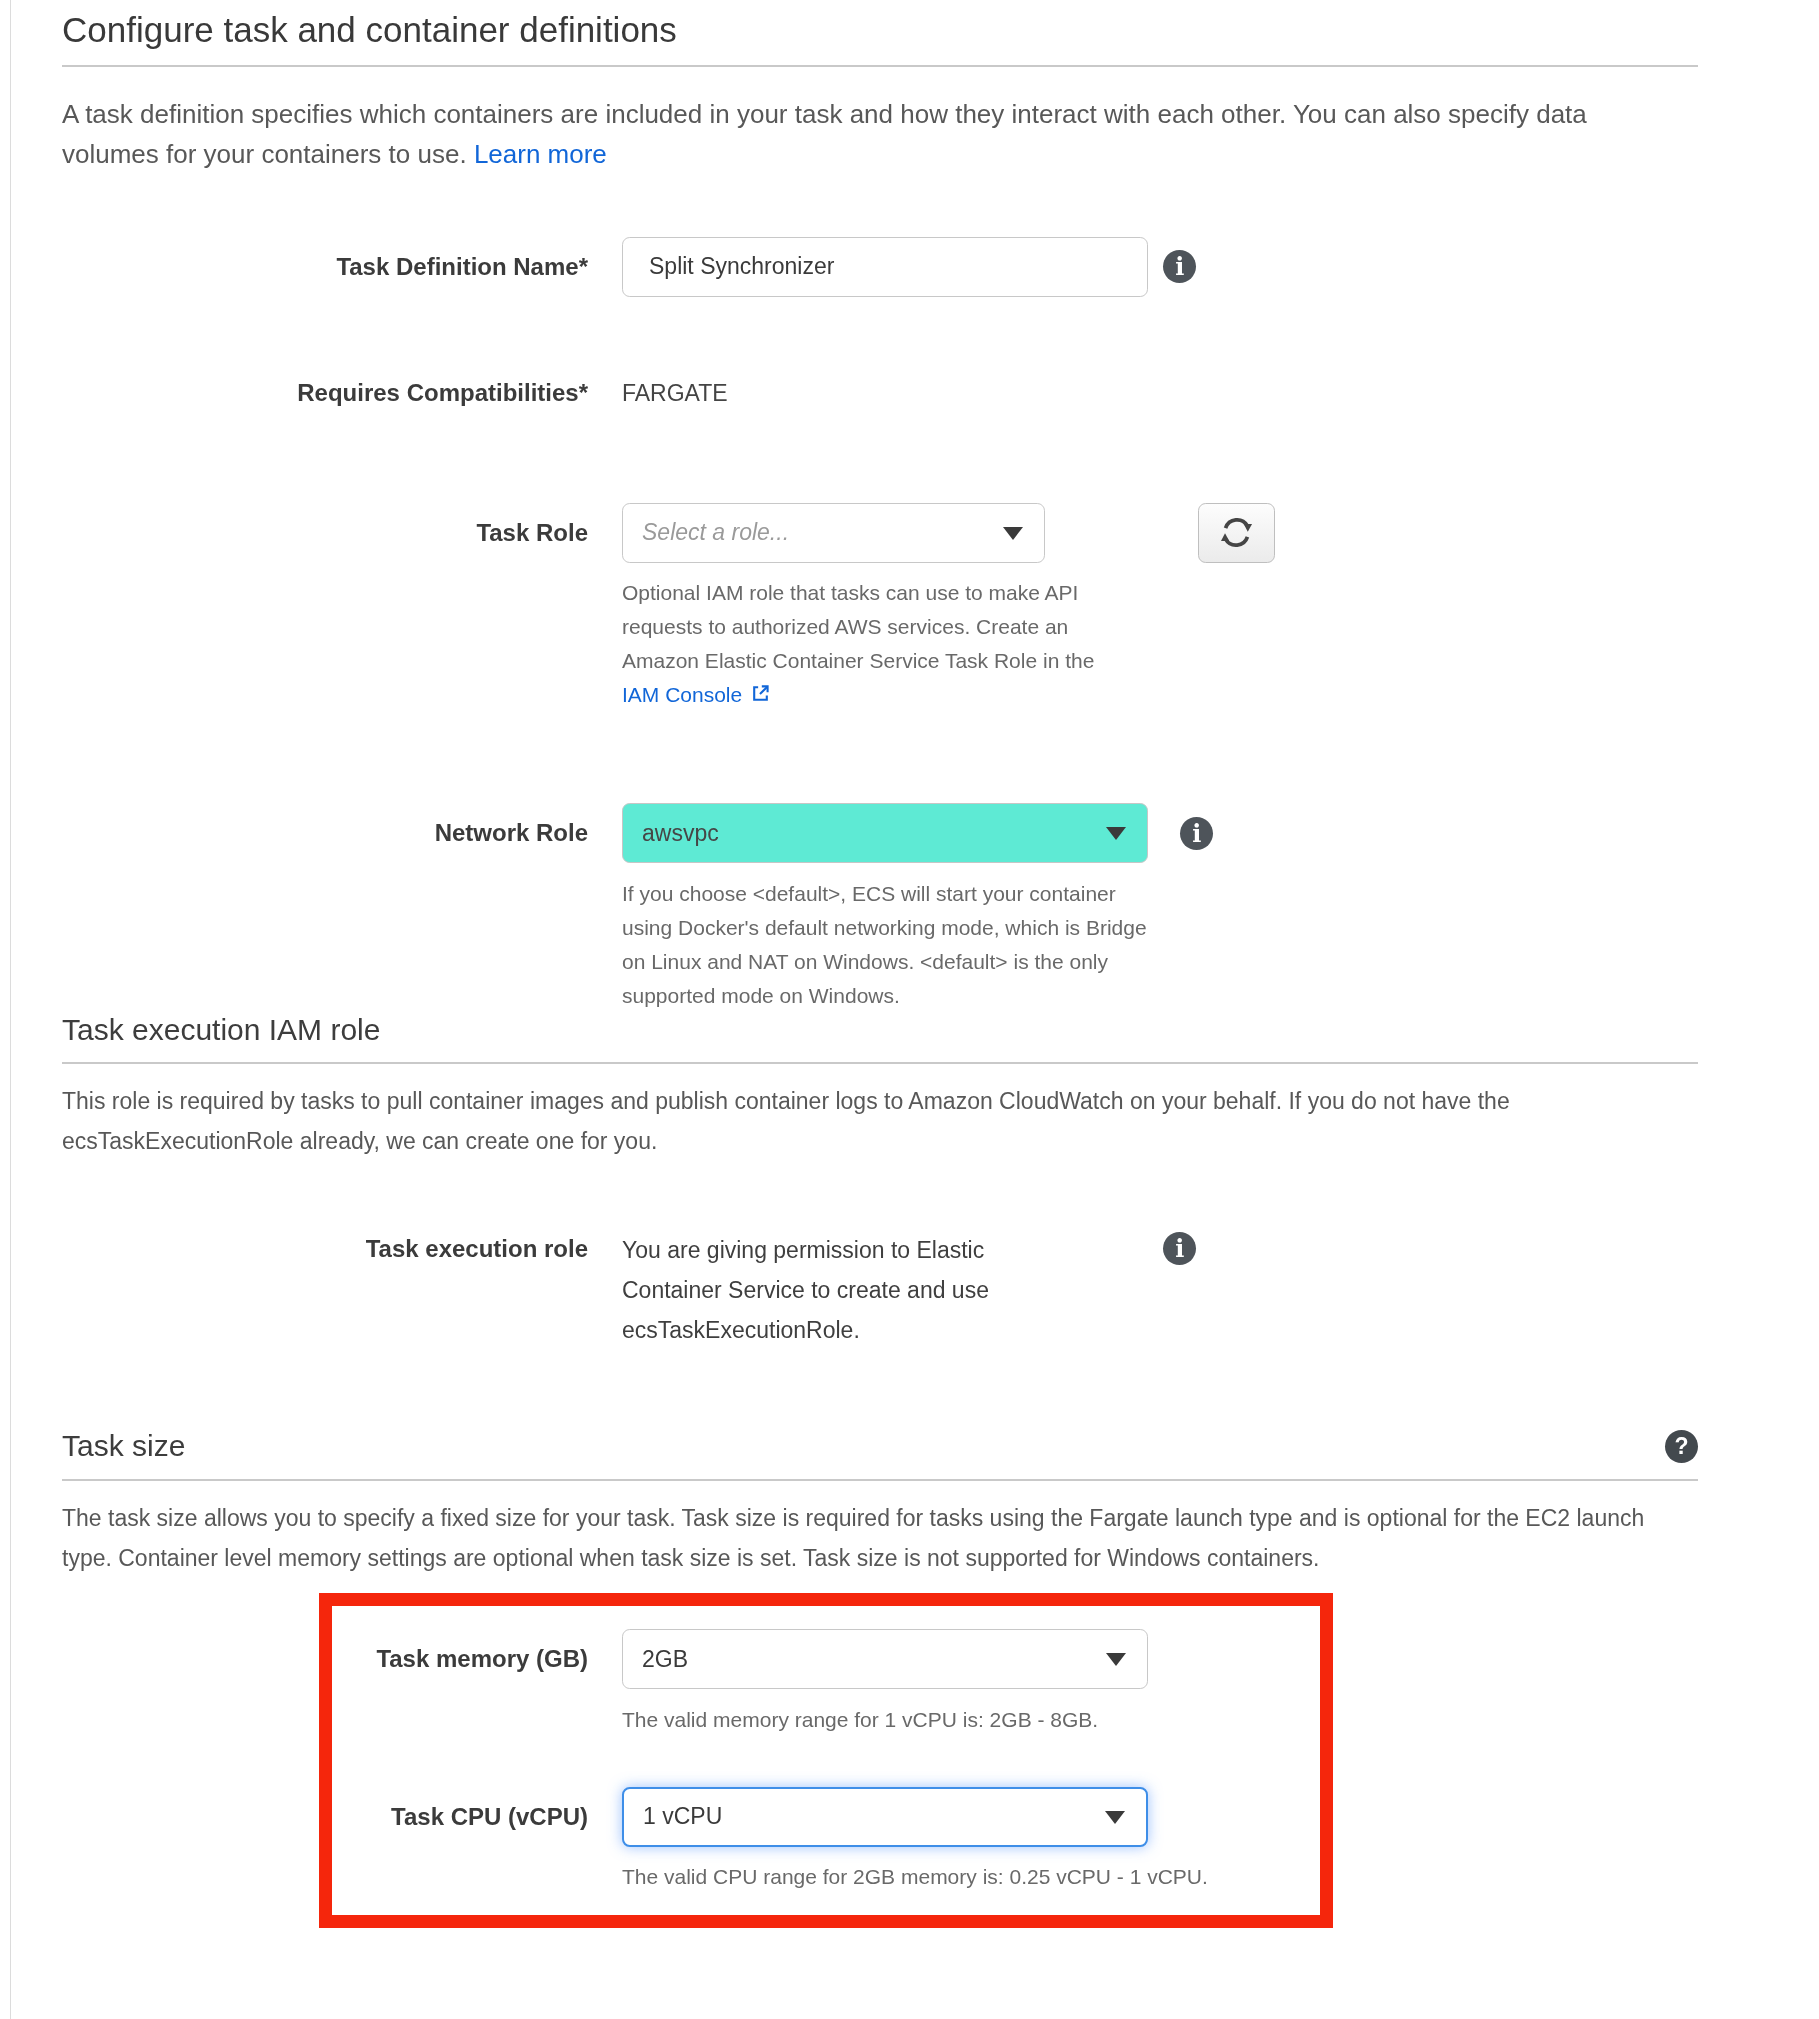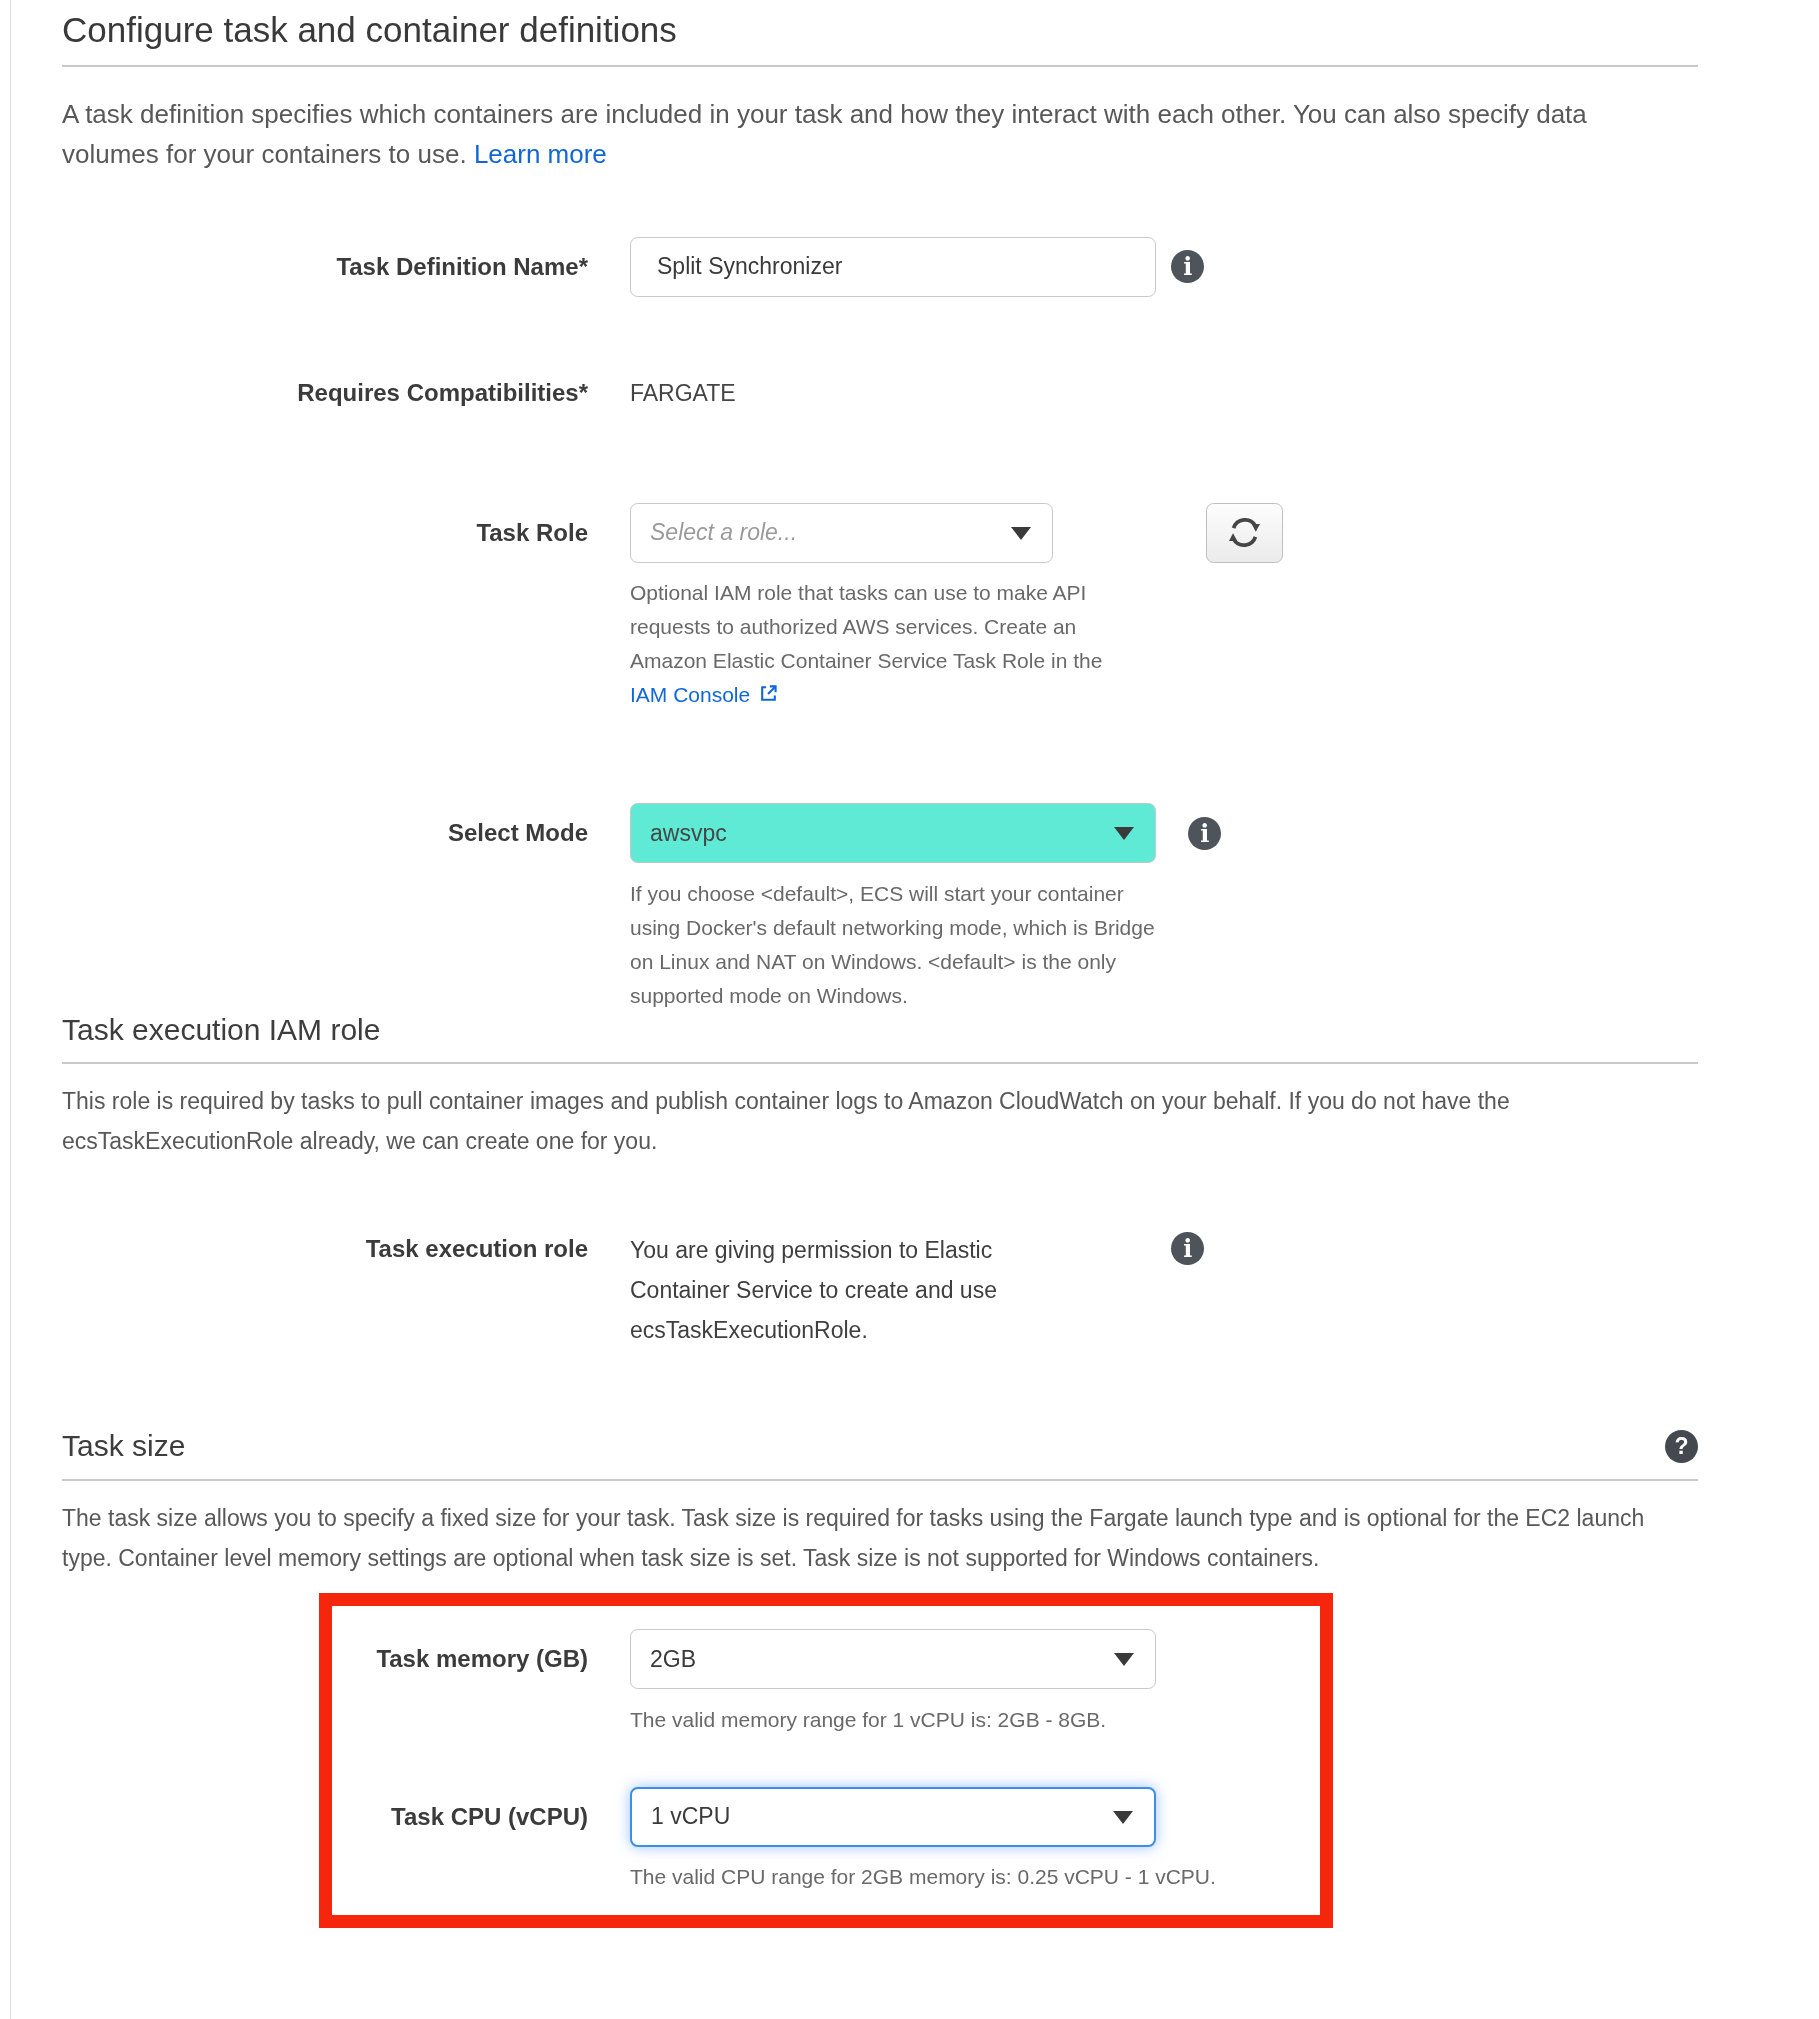--- a/index.html
+++ b/index.html
@@ -8,21 +8,21 @@
     font-family:"Liberation Sans", sans-serif;color:#3a3a3a;overflow:hidden;
   }
   .page-edge{position:absolute;left:9.6px;top:0;bottom:0;width:1.9px;background:#dcdcdc;}
   .content{padding:9.6px 0 0 62px;width:1636px;}
 
   h1.page-title{font-size:35px;font-weight:400;color:#393939;margin:0;letter-spacing:0;}
   .divider{height:1.9px;background:#c9c9c9;margin-top:15.4px;width:1636px;}
   .intro{font-size:26px;color:#585858;line-height:40px;margin-top:27px;max-width:1624px;}
   a.link{color:#1166d8;text-decoration:none;}
 
-  .row{display:flex;align-items:flex-start;gap:8px;}
+  .row{display:flex;align-items:flex-start;}
   .lbl{flex:0 0 526px;text-align:right;font-weight:bold;font-size:24px;color:#3b3b3b;line-height:60px;}
   .lbl.text-row{line-height:38px;}
   .ctl{margin-left:34px;display:flex;align-items:flex-start;}
   .stack{display:flex;flex-direction:column;}
 
   .textinput{
     width:526px;height:60px;box-sizing:border-box;border:1.9px solid #c8c8c8;border-radius:7.7px;
     font-size:23px;color:#3a3a3a;padding:0 26px;outline:none;background:#fff;
     font-family:"Liberation Sans", sans-serif;
   }
@@ -136,21 +136,21 @@
           <path d="M6 12 A 11 11 0 0 1 26 10" fill="none" stroke="#454545" stroke-width="3.4"></path>
           <polygon points="22.6,8.2 30.2,8.2 26.3,15.4" fill="#454545"></polygon>
           <path d="M26 20 A 11 11 0 0 1 6 22" fill="none" stroke="#454545" stroke-width="3.4"></path>
           <polygon points="1.8,23.8 9.4,23.8 5.5,16.6" fill="#454545"></polygon>
         </svg>
       </div>
     </div>
   </div>
 
   <div class="row m-row4">
-    <div class="lbl">Select Mode</div>
+    <div class="lbl">Network Role</div>
     <div class="ctl">
       <div class="stack">
         <div class="selectbox disabled">
           <span>awsvpc</span>
           <span class="caret"></span>
         </div>
         <div class="help" style="width:543px;">If you choose &lt;default&gt;, ECS will start your container using Docker's default networking mode, which is Bridge on Linux and NAT on Windows. &lt;default&gt; is the only supported mode on Windows.</div>
       </div>
       <div class="round-icon info">
         <span>i</span>

